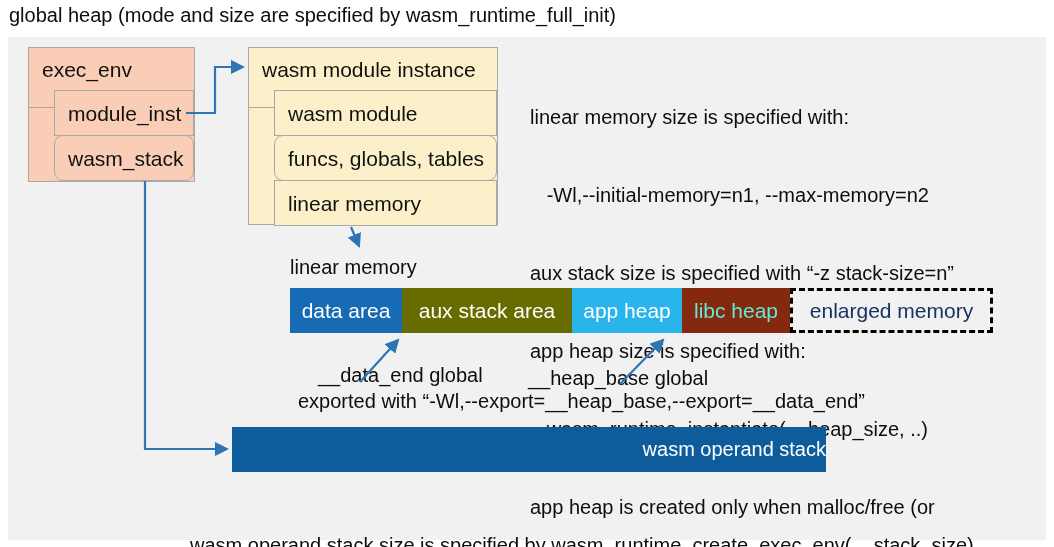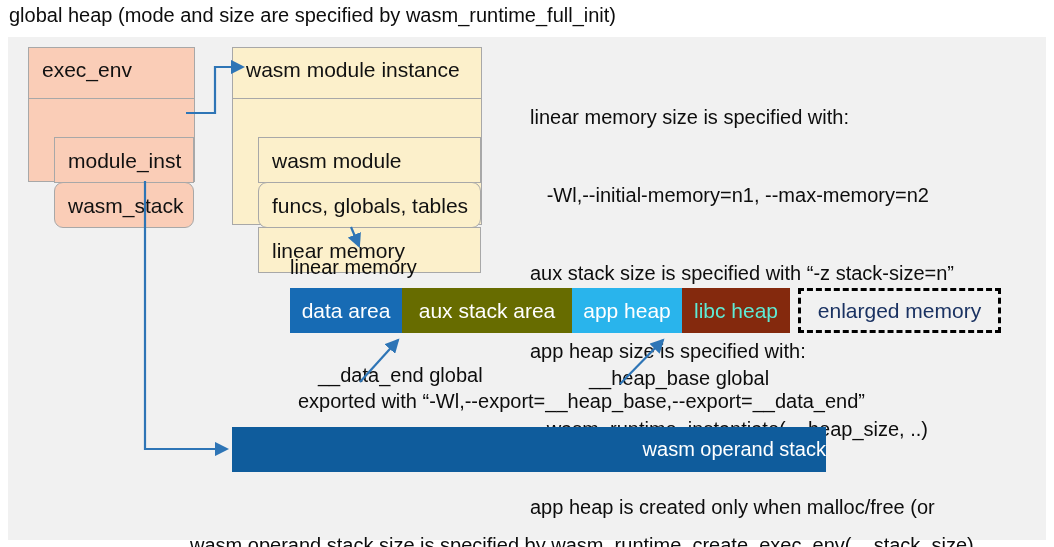--- a/index.html
+++ b/index.html
@@ -6,40 +6,40 @@
   .canvas{
     position:relative;width:1054px;height:547px;background:#ffffff;
     font-family:"Liberation Sans","DejaVu Sans",sans-serif;color:#111;
     overflow:hidden;
   }
   .title{position:absolute;left:9px;top:4px;font-size:20px;color:#0d0d0d;white-space:pre;}
   .panel{position:absolute;left:8px;top:37px;width:1038px;height:503px;background:var(--panel-bg,#F1F1F1);}
   .box{position:absolute;border:1px solid var(--box-border,#A8A8A8);box-sizing:border-box;}
   .peach{background:var(--box-peach,#FACDB7);}
   .cream{background:var(--box-cream,#FCF0CB);}
-  .box-header{position:absolute;left:0;top:0;right:0;height:51px;line-height:43px;
+  .box-header{position:absolute;left:0;top:0;right:0;height:60px;line-height:43px;
     padding-left:13px;font-size:21px;border-bottom:1px solid var(--box-border,#A8A8A8);box-sizing:border-box;}
   .box-row{position:absolute;right:0;height:46px;line-height:45px;padding-left:13px;font-size:21px;
-    border:1px solid var(--box-border,#A8A8A8);box-sizing:border-box;margin-top:47px;}
+    border:1px solid var(--box-border,#A8A8A8);box-sizing:border-box;}
   .exec-env{left:20px;top:10px;width:167px;height:135px;}
   .exec-env .box-row{left:25px;}
-  .module-instance{left:224px;top:10px;width:250px;height:178px;}
+  .module-instance{left:240px;top:10px;width:250px;height:178px;}
   .module-instance .box-row{left:25px;}
   .row-1{top:42px;} .row-2{top:87px;border-radius:9px;} .row-3{top:132px;}
   .notes{position:absolute;font-size:20px;line-height:26px;white-space:pre;color:#0d0d0d;}
   .notes-right{left:522px;top:15px;}
   .notes-bottom{left:182px;top:446px;line-height:25px;}
   .lm-label{position:absolute;left:282px;top:219px;font-size:20px;color:#0d0d0d;}
   .membar{position:absolute;left:282px;top:251px;height:45px;display:flex;}
   .seg{height:45px;line-height:45px;text-align:center;font-size:21px;color:#fff;box-sizing:border-box;}
   .seg-0{width:112px;} .seg-1{width:170px;} .seg-2{width:110px;} .seg-3{width:108px;}
-  .seg-4{width:203px;border:3px dashed var(--enlarged-border,#000);background:transparent;line-height:39px;margin-left:8px;}
+  .seg-4{width:203px;border:3px dashed var(--enlarged-border,#000);background:transparent;line-height:39px;}
   .anno{position:absolute;font-size:20px;color:#0d0d0d;white-space:pre;}
   .anno-data-end{left:310px;top:327px;}
-  .anno-heap-base{left:581px;top:330px;}
+  .anno-heap-base{left:520px;top:330px;}
   .anno-exported{left:290px;top:353px;}
   .operand-bar{position:absolute;left:224px;top:390px;width:594px;height:45px;
     background:var(--operand-stack-blue,#0F5C9C);color:#fff;font-size:20px;text-align:right;line-height:45px;}
   .overlay{position:absolute;left:0;top:0;width:1054px;height:547px;pointer-events:none;}
   .connector{stroke:var(--connector-blue,#2E75B6);stroke-width:2.2;fill:none;}
   #arrowhead-tri{fill:var(--connector-blue,#2E75B6);}
 </style>
 </head>
 <body>
 

